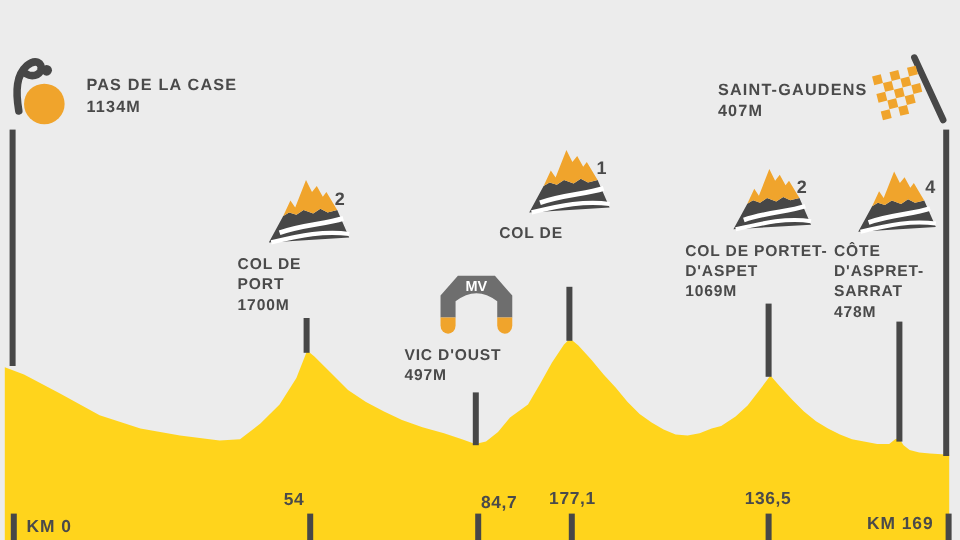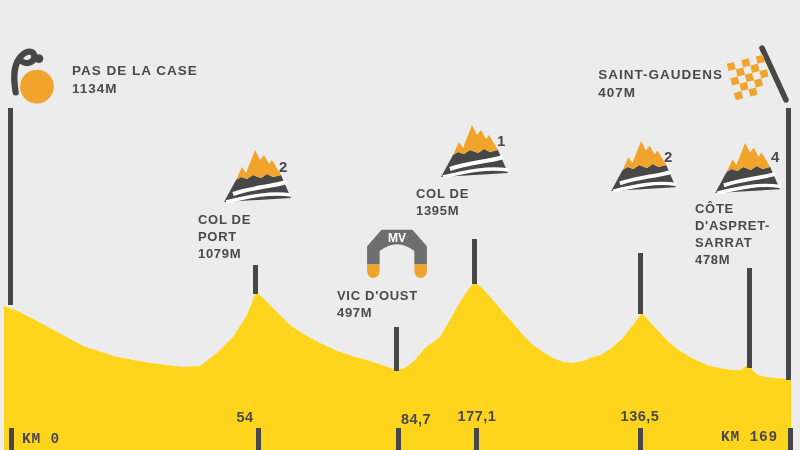--- a/index.html
+++ b/index.html
@@ -7,21 +7,21 @@
     position:relative;width:800px;height:450px;background:#ECECEC;overflow:hidden;
     font-family:"Liberation Sans",sans-serif;font-weight:bold;color:#4A4A4A;
   }
   .abs{position:absolute;}
   svg{display:block;}
   .vbar{position:absolute;width:5px;background:#474747;z-index:3;}
   .tick{position:absolute;width:5px;height:22px;top:428px;background:#474747;z-index:4;}
   .climb-label{position:absolute;text-align:left;font-size:13px;line-height:17px;letter-spacing:.7px;z-index:5;color:#4A4A4A;}
   .cat-num{position:absolute;font-size:15px;z-index:6;color:#4A4A4A;letter-spacing:0;}
   .km-num{position:absolute;text-align:center;font-size:14.5px;letter-spacing:.5px;z-index:5;color:#4A4A4A;}
-  .axis-label{position:absolute;font-size:14.5px;letter-spacing:.8px;z-index:5;color:#4A4A4A;font-family:Liberation Mono, monospace;}
+  .axis-label{position:absolute;font-size:14.5px;letter-spacing:.8px;z-index:5;color:#4A4A4A;}
   .start-block{position:absolute;left:72px;top:62px;font-size:13.5px;line-height:18px;letter-spacing:1px;z-index:5;text-align:left;}
   .finish-block{position:absolute;right:77px;top:66px;font-size:13.5px;line-height:18px;letter-spacing:1px;z-index:5;text-align:left;}
   .icon{position:absolute;z-index:5;}
 </style>
 </head>
 <body>
 
 <div class="canvas">
 
   <svg class="abs" style="left:0;top:0;z-index:1;" width="800" height="450" viewBox="0 0 800 450">
@@ -71,21 +71,21 @@
   <svg class="icon" style="left:223px;top:147px;" width="70" height="58" viewBox="0 0 70 58">
     <polygon fill="#474747" points="13,33 18,30 24,32 30,28 38,31 44,27 50,30 58,28 68,51 1,55"></polygon>
     <polygon fill="#F0A42C" points="13,33 19,20 23,26 32,3 37,13 41,8 46,17 49,13 58,28 50,30 44,27 38,31 30,28 24,32 18,30"></polygon>
     <path d="M63,35 C48,40 30,40 10,47" fill="none" stroke="#FFFFFF" stroke-width="4"></path>
     <path d="M68,48 C48,45 28,49 3,55" fill="none" stroke="#FFFFFF" stroke-width="3.5"></path>
   </svg>
   <div class="cat-num" style="left:279px;top:158px;">2</div>
   <div class="climb-label" style="left:198px;top:211px;width:120px;">
     <div>COL DE</div>
     <div>PORT</div>
-    <div>1079M</div>
+    <div>1700M</div>
   </div>
 
   <svg class="icon" style="left:362px;top:226px;" width="70" height="54" viewBox="0 0 70 56">
     <path fill="#6E6E6E" d="M4,40 L4,21 L19,4 L51,4 L66,21 L66,40 L53,40 L53,26 Q35,12 17,26 L17,40 Z"></path>
     <path fill="#F0A42C" d="M4,40 L17,40 L17,47 A6.5,7 0 0 1 4,47 Z"></path>
     <path fill="#F0A42C" d="M53,40 L66,40 L66,47 A6.5,7 0 0 1 53,47 Z"></path>
     <text x="35" y="17" text-anchor="middle" font-size="12.5" font-weight="bold" font-family="Liberation Sans, sans-serif" fill="#FFFFFF">MV</text>
   </svg>
   <div class="climb-label" style="left:337px;top:287px;width:120px;">
     <div>VIC D'OUST</div>
@@ -94,30 +94,34 @@
 
   <svg class="icon" style="left:440px;top:122px;" width="70" height="58" viewBox="0 0 70 58">
     <polygon fill="#474747" points="13,33 18,30 24,32 30,28 38,31 44,27 50,30 58,28 68,51 1,55"></polygon>
     <polygon fill="#F0A42C" points="13,33 19,20 23,26 32,3 37,13 41,8 46,17 49,13 58,28 50,30 44,27 38,31 30,28 24,32 18,30"></polygon>
     <path d="M63,35 C48,40 30,40 10,47" fill="none" stroke="#FFFFFF" stroke-width="4"></path>
     <path d="M68,48 C48,45 28,49 3,55" fill="none" stroke="#FFFFFF" stroke-width="3.5"></path>
   </svg>
   <div class="cat-num" style="left:497px;top:132px;">1</div>
   <div class="climb-label" style="left:416px;top:185px;width:120px;">
     <div>COL DE</div>
-    <div>1395M</div>
   </div>
 
   <svg class="icon" style="left:610px;top:138px;" width="68" height="56" viewBox="0 0 70 58">
     <polygon fill="#474747" points="13,33 18,30 24,32 30,28 38,31 44,27 50,30 58,28 68,51 1,55"></polygon>
     <polygon fill="#F0A42C" points="13,33 19,20 23,26 32,3 37,13 41,8 46,17 49,13 58,28 50,30 44,27 38,31 30,28 24,32 18,30"></polygon>
     <path d="M63,35 C48,40 30,40 10,47" fill="none" stroke="#FFFFFF" stroke-width="4"></path>
     <path d="M68,48 C48,45 28,49 3,55" fill="none" stroke="#FFFFFF" stroke-width="3.5"></path>
   </svg>
   <div class="cat-num" style="left:664px;top:148px;">2</div>
+  <div class="climb-label" style="left:571px;top:200px;width:140px;">
+    <div>COL DE PORTET-</div>
+    <div>D'ASPET</div>
+    <div>1069M</div>
+  </div>
 
   <svg class="icon" style="left:714px;top:140px;" width="68" height="56" viewBox="0 0 70 58">
     <polygon fill="#474747" points="13,33 18,30 24,32 30,28 38,31 44,27 50,30 58,28 68,51 1,55"></polygon>
     <polygon fill="#F0A42C" points="13,33 19,20 23,26 32,3 37,13 41,8 46,17 49,13 58,28 50,30 44,27 38,31 30,28 24,32 18,30"></polygon>
     <path d="M63,35 C48,40 30,40 10,47" fill="none" stroke="#FFFFFF" stroke-width="4"></path>
     <path d="M68,48 C48,45 28,49 3,55" fill="none" stroke="#FFFFFF" stroke-width="3.5"></path>
   </svg>
   <div class="cat-num" style="left:771px;top:148px;">4</div>
   <div class="climb-label" style="left:695px;top:200px;width:110px;">
     <div>CÔTE</div>

